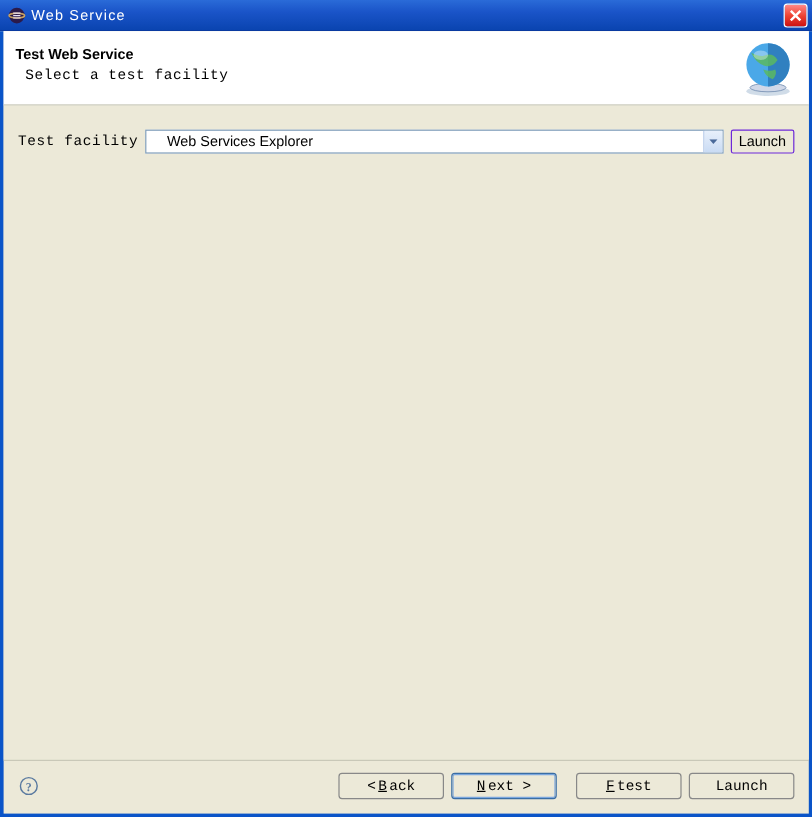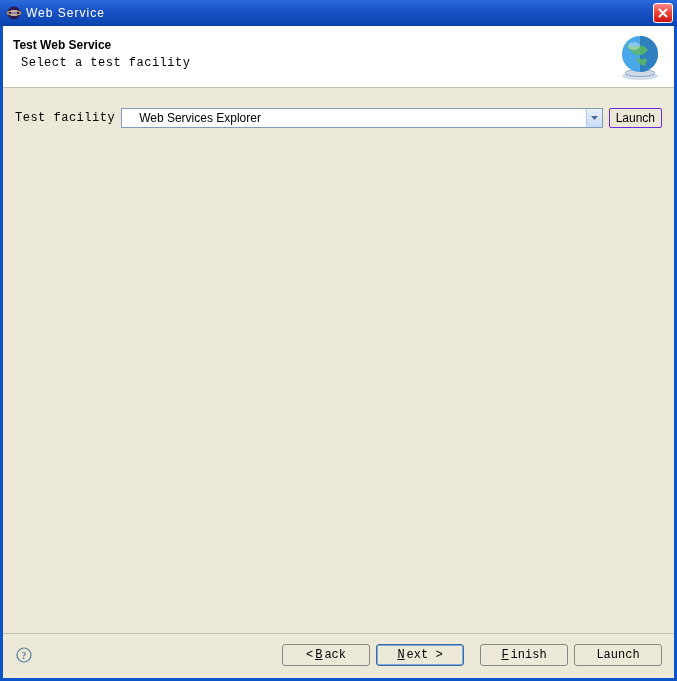--- a/index.html
+++ b/index.html
@@ -235,20 +235,20 @@
       <span>&lt; </span>
         <span class="u">B</span>
         <span>ack</span>
     </button>
     <button type="button" class="wiz-btn default">
       <span class="u">N</span>
         <span>ext &gt;</span>
     </button>
     <button type="button" class="wiz-btn" style="margin-left:16px">
       <span class="u">F</span>
-        <span>inish</span>
+        <span>test</span>
     </button>
     <button type="button" class="wiz-btn">
       <span>Launch</span>
     </button>
   </div>
 
 </div>
 
 </body></html>

